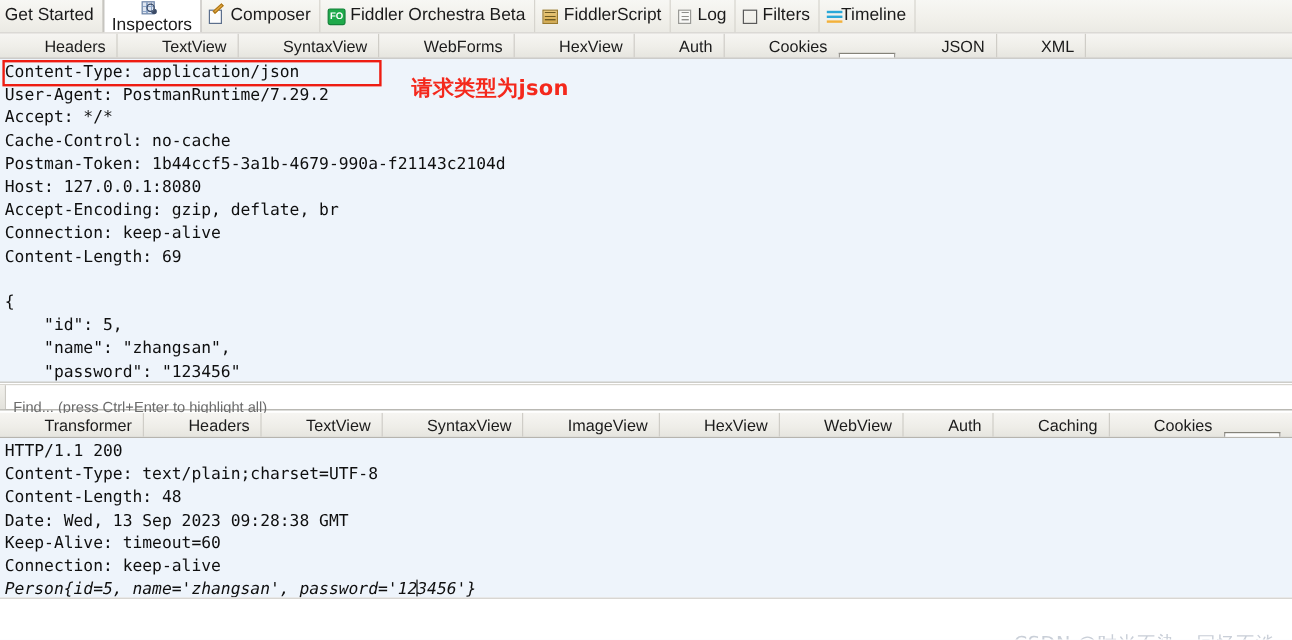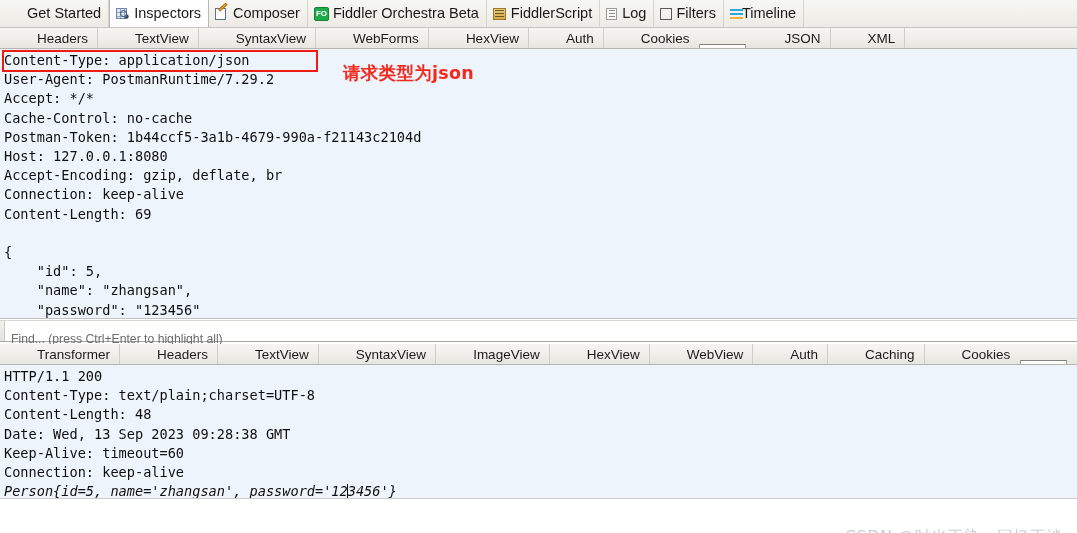--- a/index.html
+++ b/index.html
@@ -26,39 +26,39 @@
     position: absolute;
     left: 0; top: 0;
     width: 1077px;
     height: 28px;
     background: linear-gradient(to bottom, #f7f7f4 0%, #f2f1ec 50%, #ebeae4 100%);
     border-bottom: 1px solid #c8c6c0;
     display: flex;
     align-items: flex-start;
     box-sizing: border-box;
     overflow: hidden;
-    padding-left: 23px;
   }
   .main-tab {
     display: flex;
     align-items: center;
     height: 27px;
     padding: 0 7px 0 6px;
     font-size: 14.5px;
     color: #1a1a1a;
     white-space: nowrap;
     border-right: 1px solid #d6d4ce;
     box-sizing: border-box;
     cursor: default;
   }
   .main-tab:first-child { padding-left: 4px; }
   .main-tab.selected {
     background: #ffffff;
     border-left: 1px solid #b9b7b1;
     border-right: 1px solid #b9b7b1;
+    flex-direction: column;
   }
   .main-tab .tab-label { line-height: 1; }
   .ico {
     display: inline-block;
     margin-right: 4px;
     flex: 0 0 auto;
     position: relative;
   }
 
   

